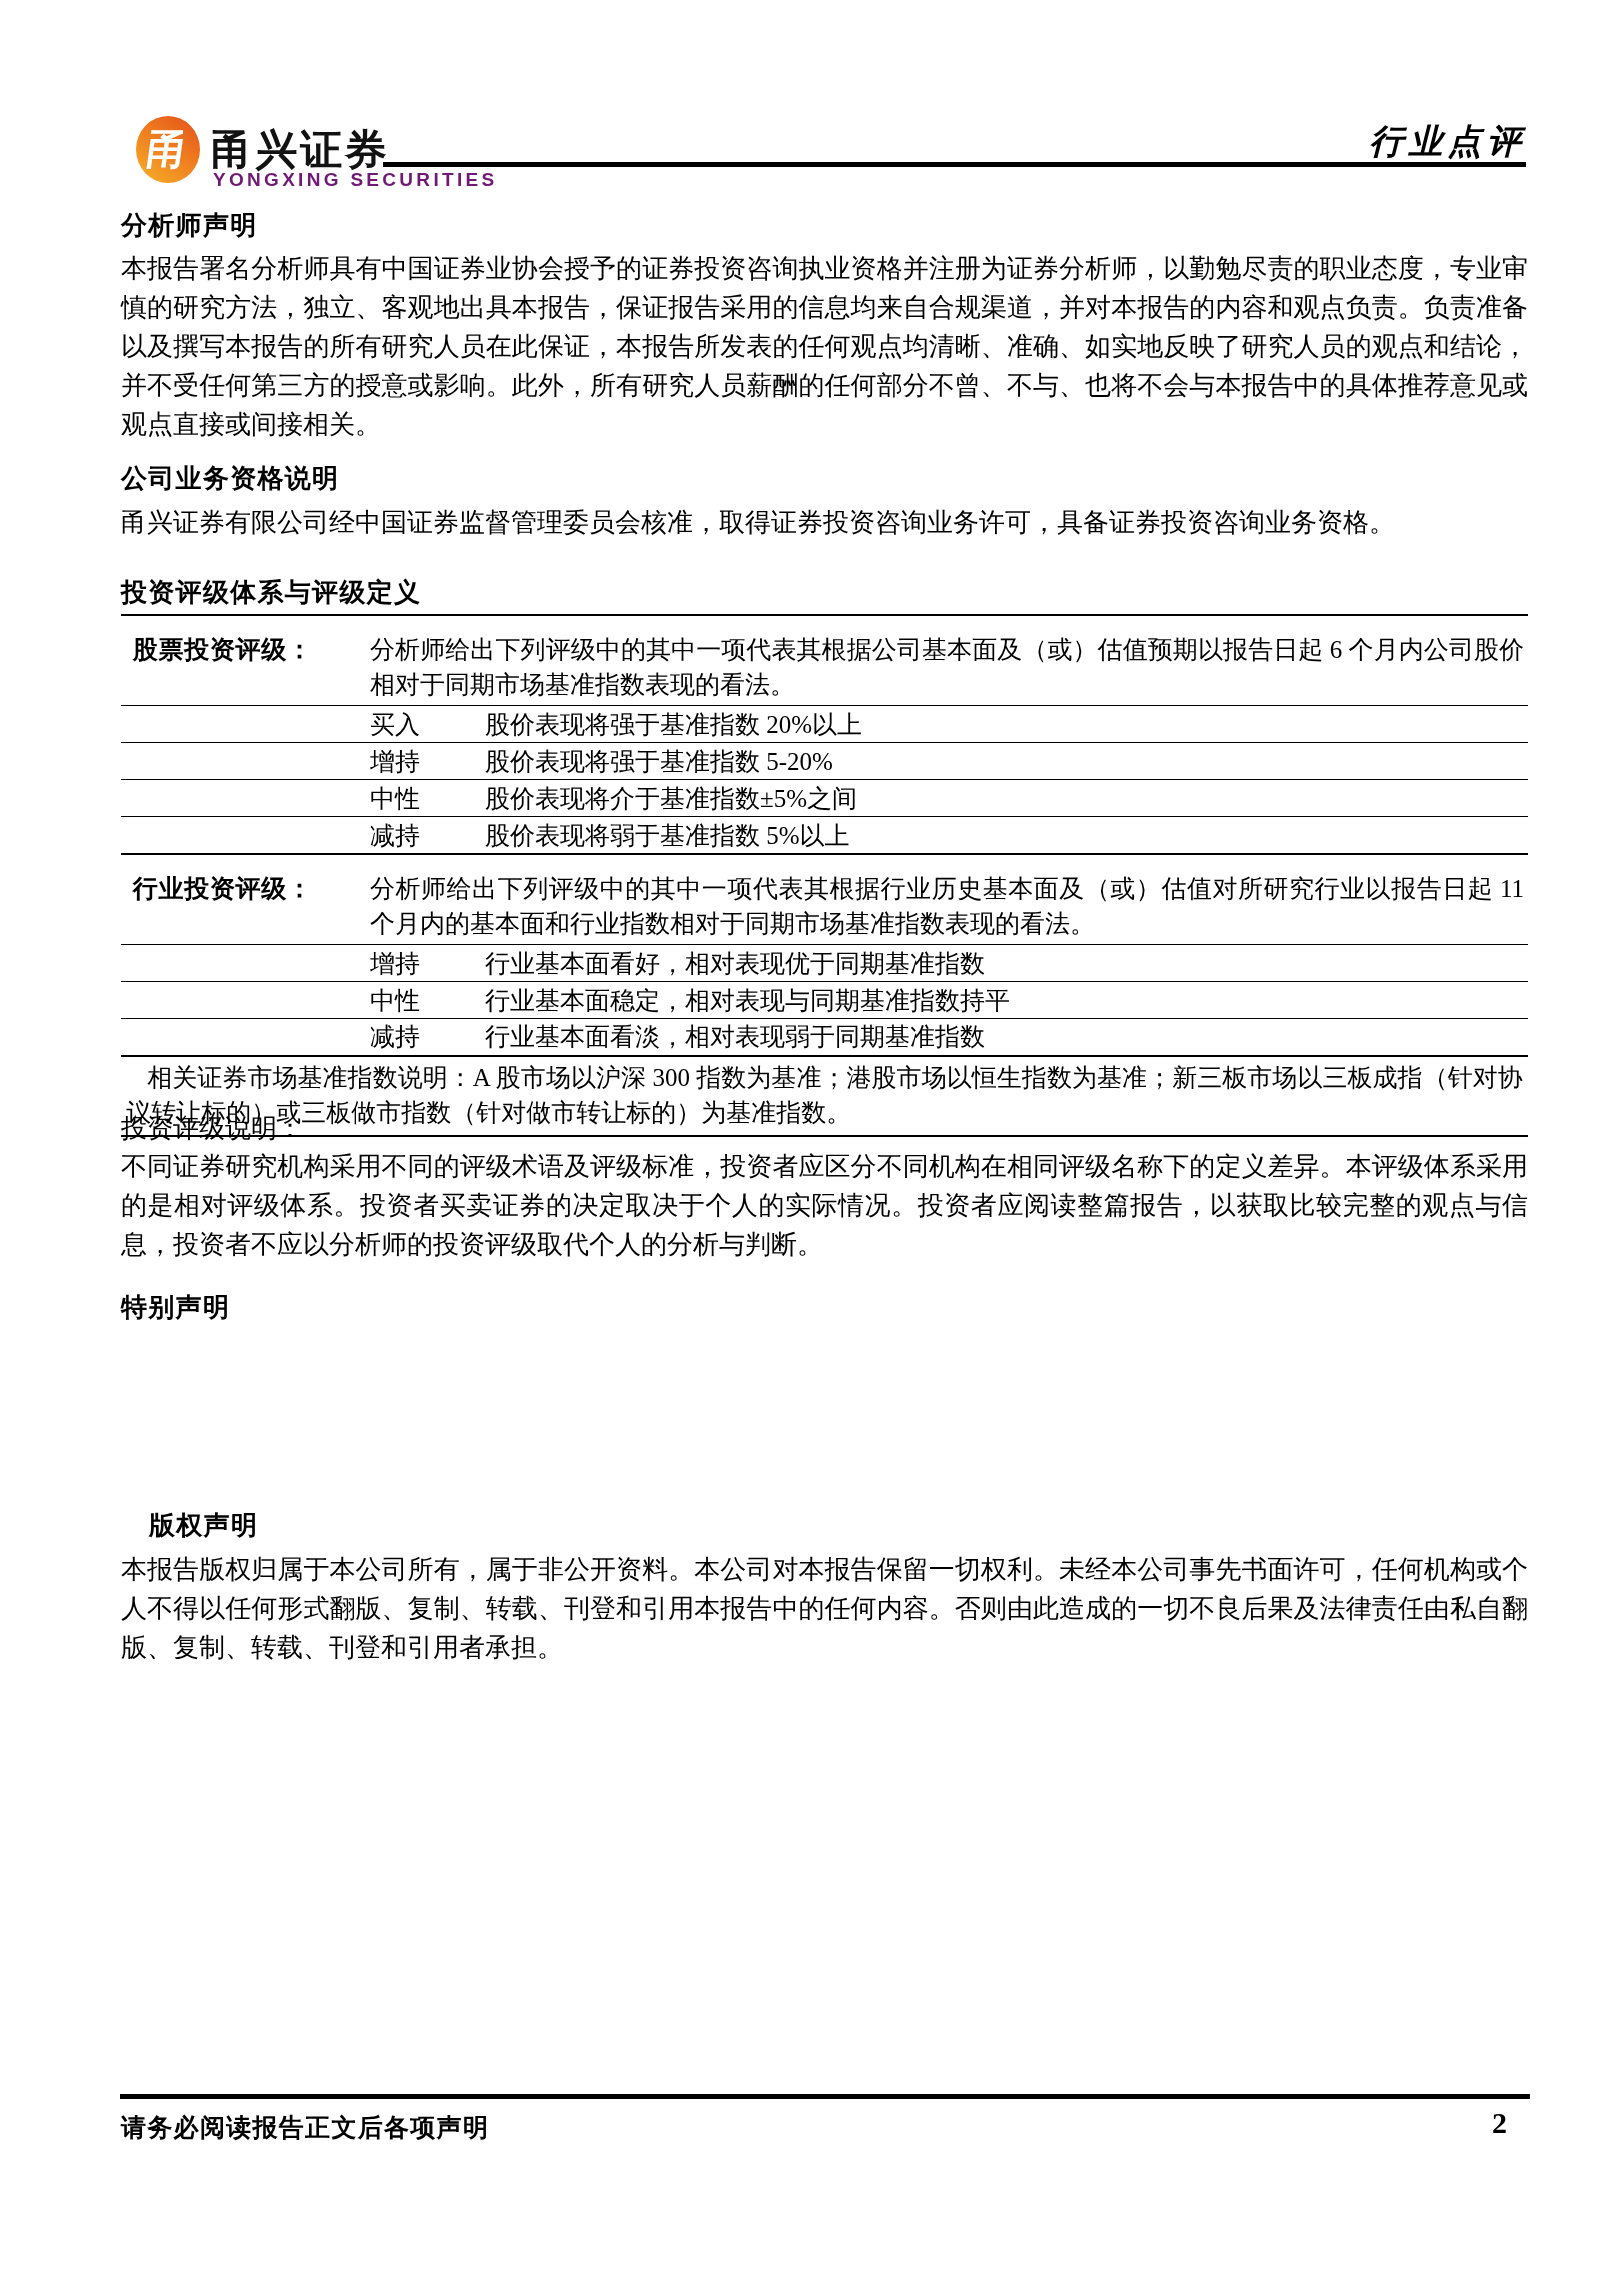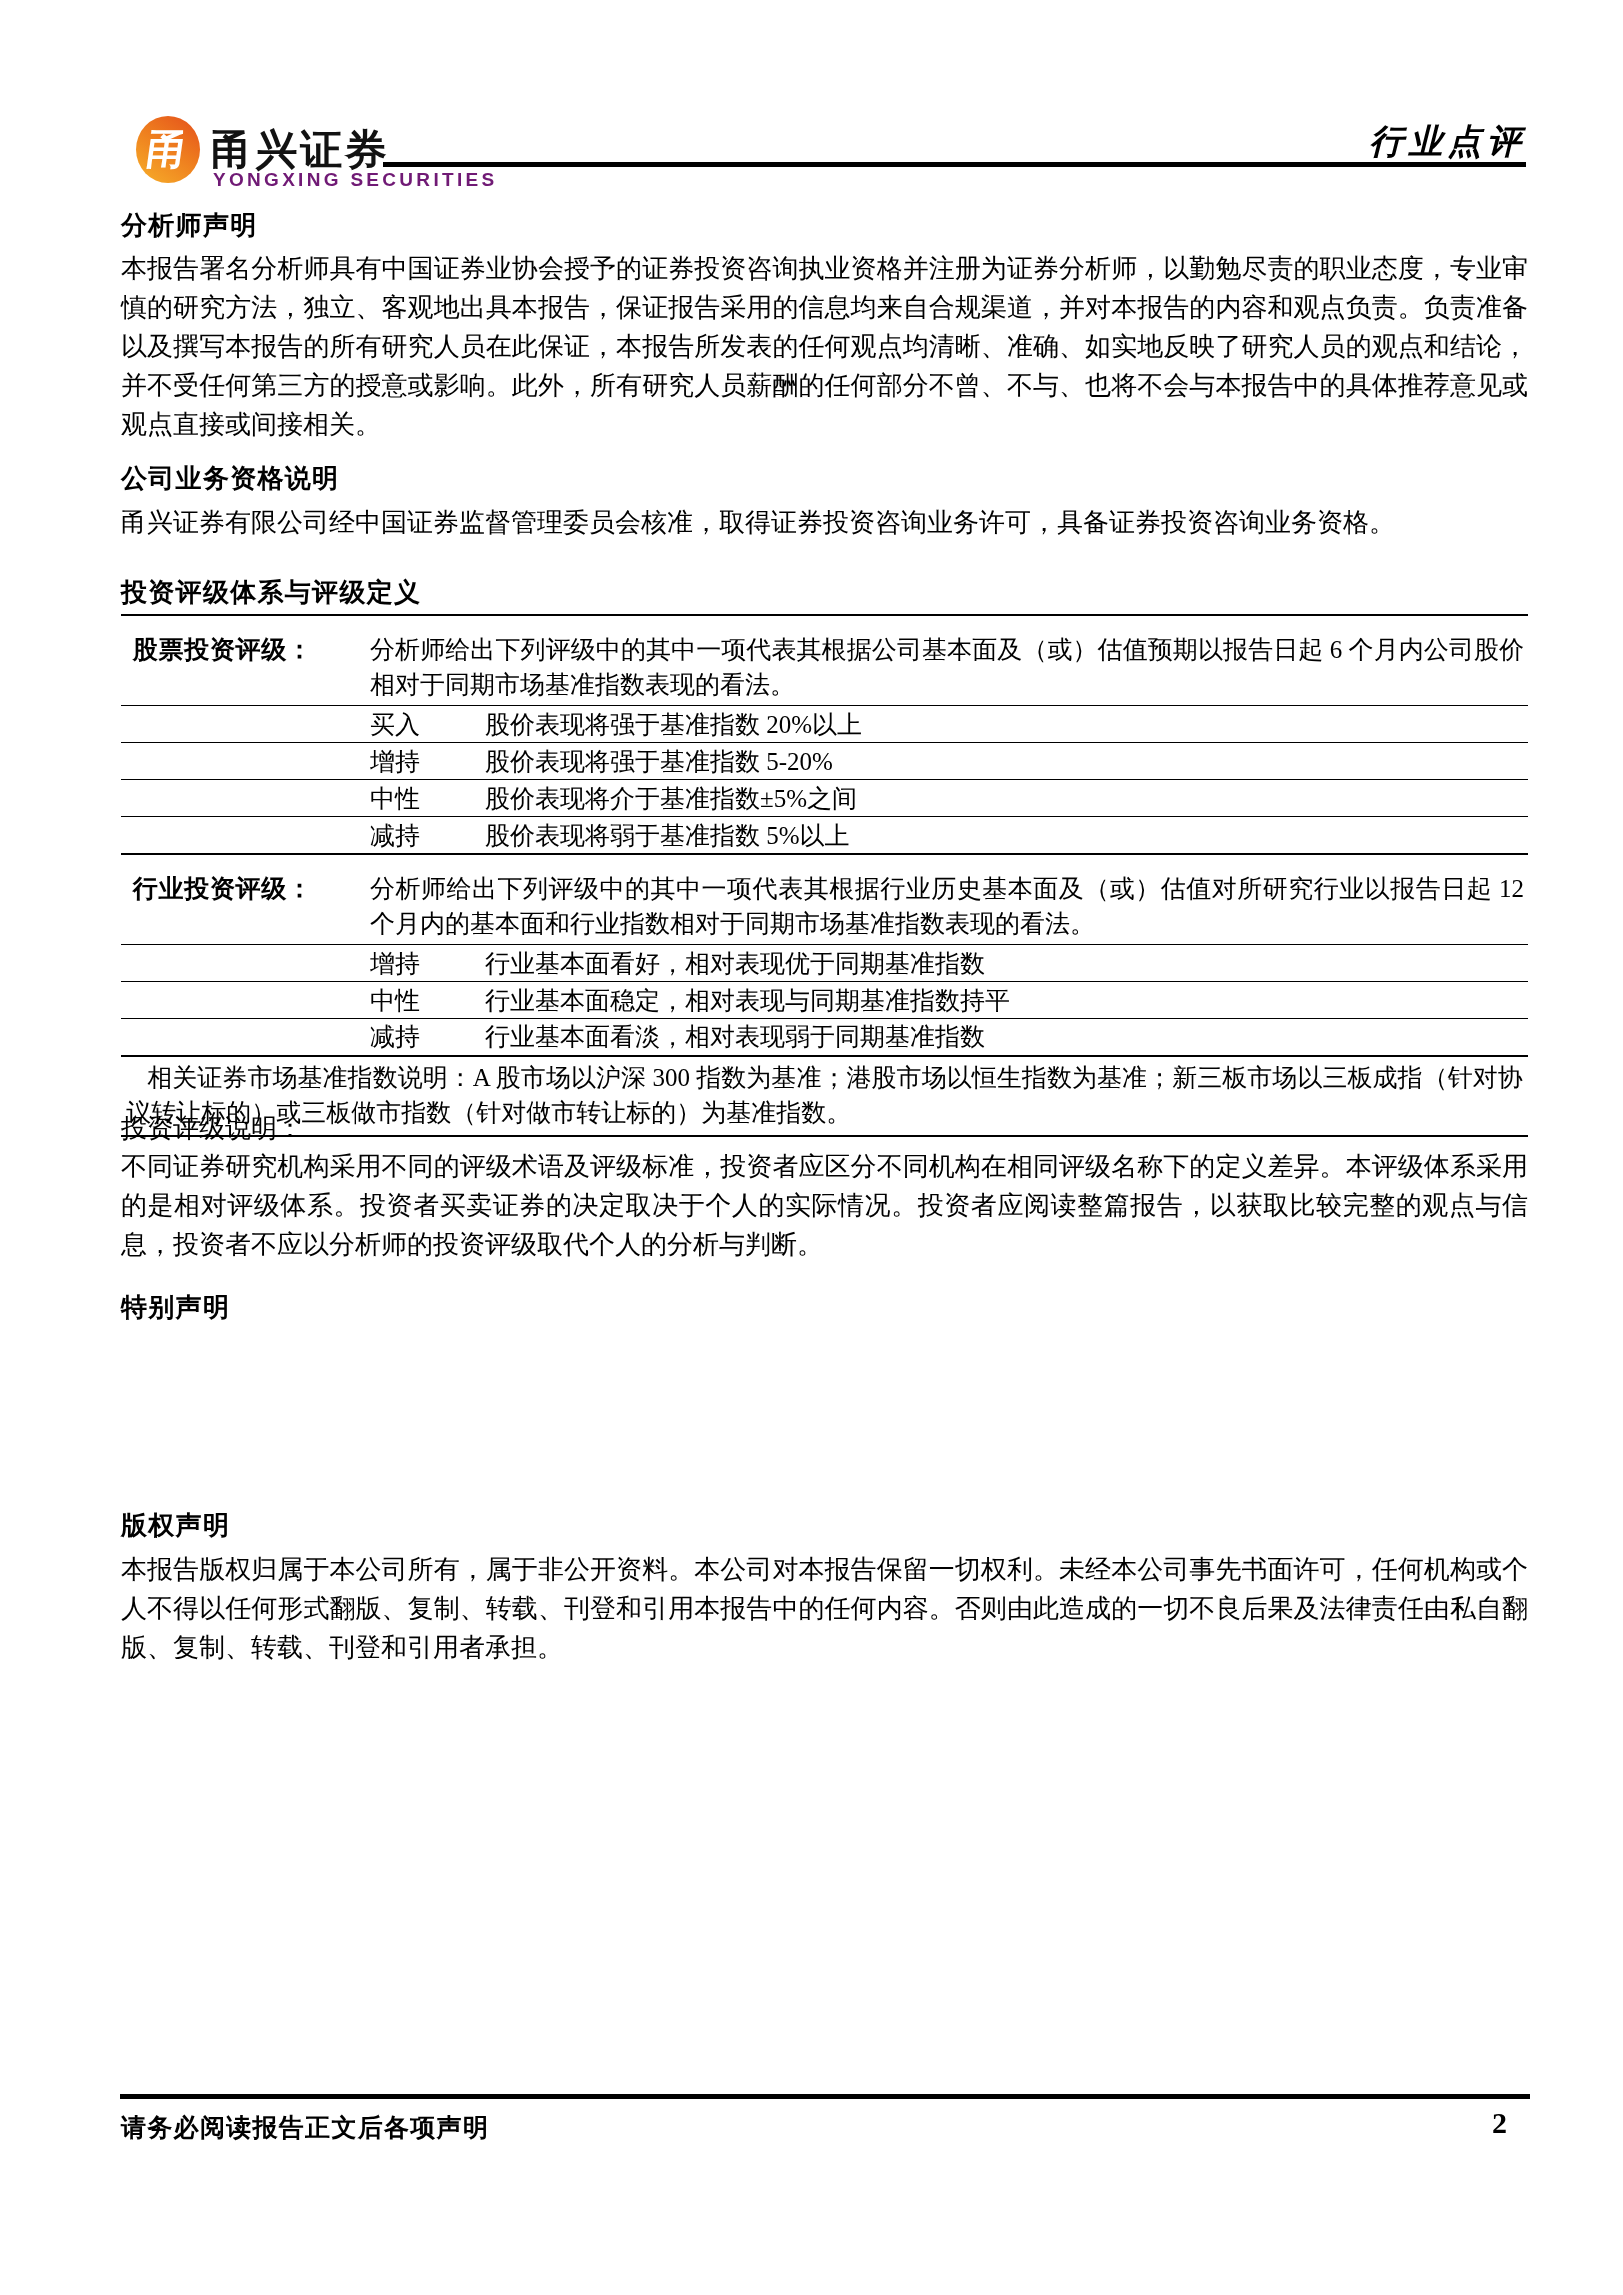--- a/index.html
+++ b/index.html
@@ -131,21 +131,21 @@
       <td>中性</td>
       <td>股价表现将介于基准指数±5%之间</td>
     </tr>
     <tr class="rating-row sep-thin">
       <td></td>
       <td>减持</td>
       <td>股价表现将弱于基准指数 5%以上</td>
     </tr>
     <tr class="def-row sep-thick">
       <td class="label-cell">行业投资评级：</td>
-      <td class="def-cell" colspan="2">分析师给出下列评级中的其中一项代表其根据行业历史基本面及（或）估值对所研究行业以报告日起 12 个月内的基本面和行业指数相对于同期市场基准指数表现的看法。</td>
+      <td class="def-cell" colspan="2">分析师给出下列评级中的其中一项代表其根据行业历史基本面及（或）估值对所研究行业以报告日起 11 个月内的基本面和行业指数相对于同期市场基准指数表现的看法。</td>
     </tr>
     <tr class="rating-row sep-thin">
       <td></td>
       <td>增持</td>
       <td>行业基本面看好，相对表现优于同期基准指数</td>
     </tr>
     <tr class="rating-row sep-thin">
       <td></td>
       <td>中性</td>
       <td>行业基本面稳定，相对表现与同期基准指数持平</td>
@@ -159,21 +159,21 @@
       <td class="note-cell" colspan="3">相关证券市场基准指数说明：A 股市场以沪深 300 指数为基准；港股市场以恒生指数为基准；新三板市场以三板成指（针对协议转让标的）或三板做市指数（针对做市转让标的）为基准指数。</td>
     </tr>
   </tbody>
     </table>
 
   <div class="para para-single" style="top:1109px;">投资评级说明：</div>
   <div class="para" style="top:1147px;">不同证券研究机构采用不同的评级术语及评级标准，投资者应区分不同机构在相同评级名称下的定义差异。本评级体系采用的是相对评级体系。投资者买卖证券的决定取决于个人的实际情况。投资者应阅读整篇报告，以获取比较完整的观点与信息，投资者不应以分析师的投资评级取代个人的分析与判断。</div>
 
   <div class="h-section" style="top:1290px;">特别声明</div>
 
-  <div class="h-section" style="top:1508px;">版权声明</div>
+  <div class="h-section" style="top:1508px;margin-left:28px;">版权声明</div>
   <div class="para" style="top:1550px;">本报告版权归属于本公司所有，属于非公开资料。本公司对本报告保留一切权利。未经本公司事先书面许可，任何机构或个人不得以任何形式翻版、复制、转载、刊登和引用本报告中的任何内容。否则由此造成的一切不良后果及法律责任由私自翻版、复制、转载、刊登和引用者承担。</div>
 
   <div class="footer-rule"></div>
   <div class="footer-text">请务必阅读报告正文后各项声明</div>
   <div class="page-number">2</div>
 
 </div>
 
 
 </body></html>

